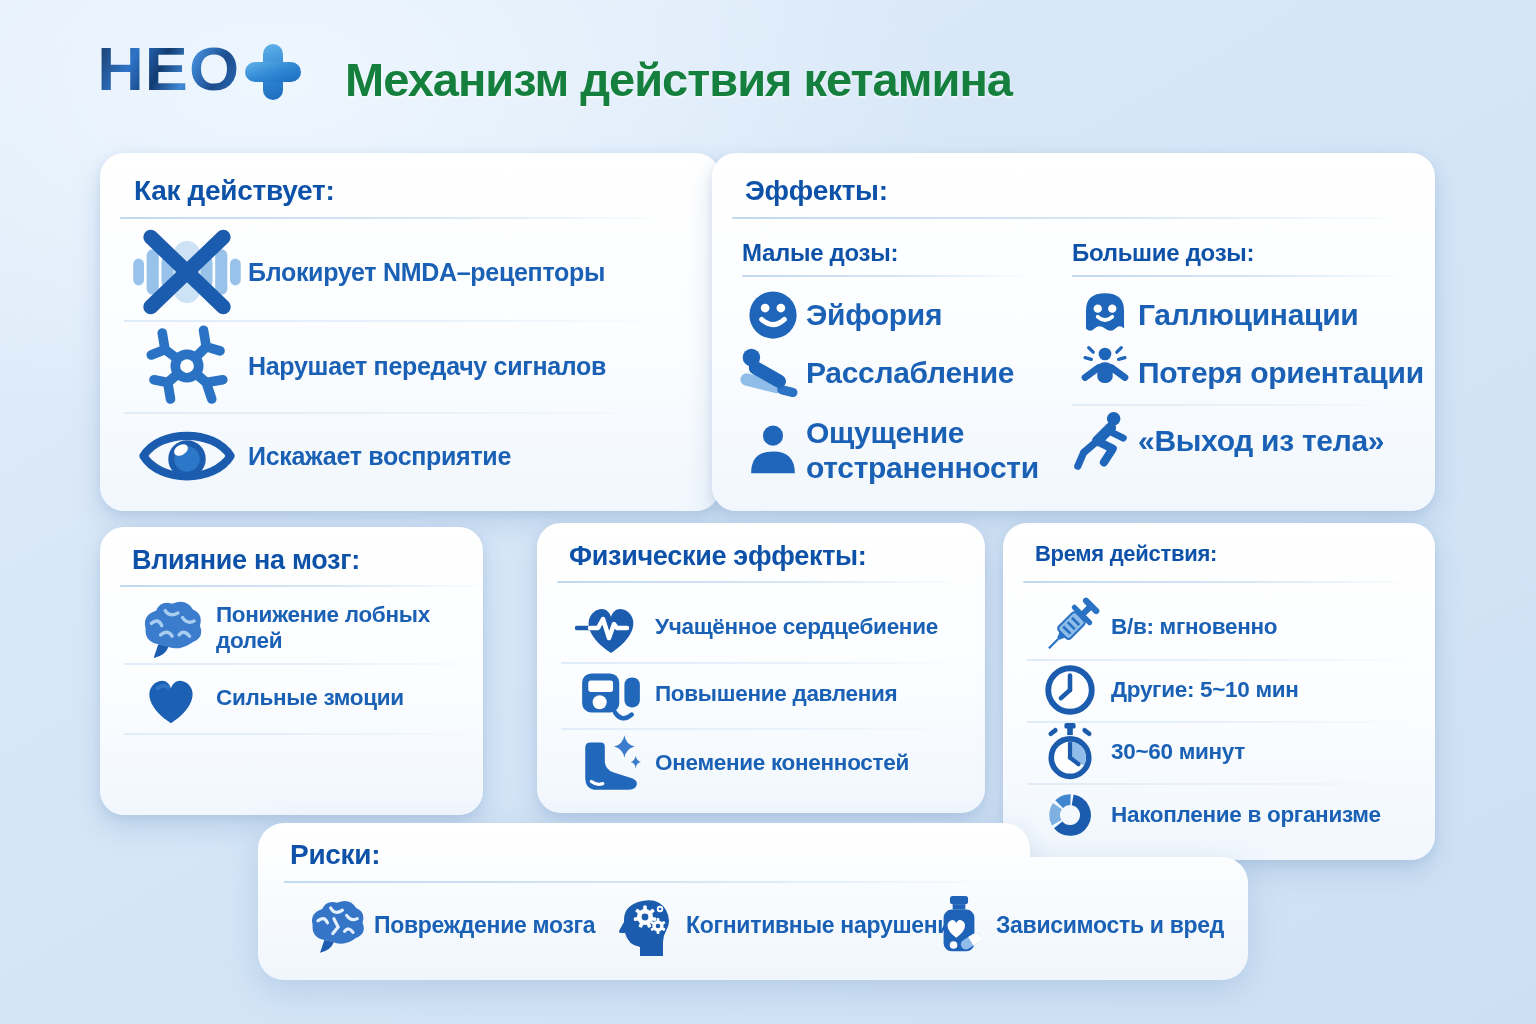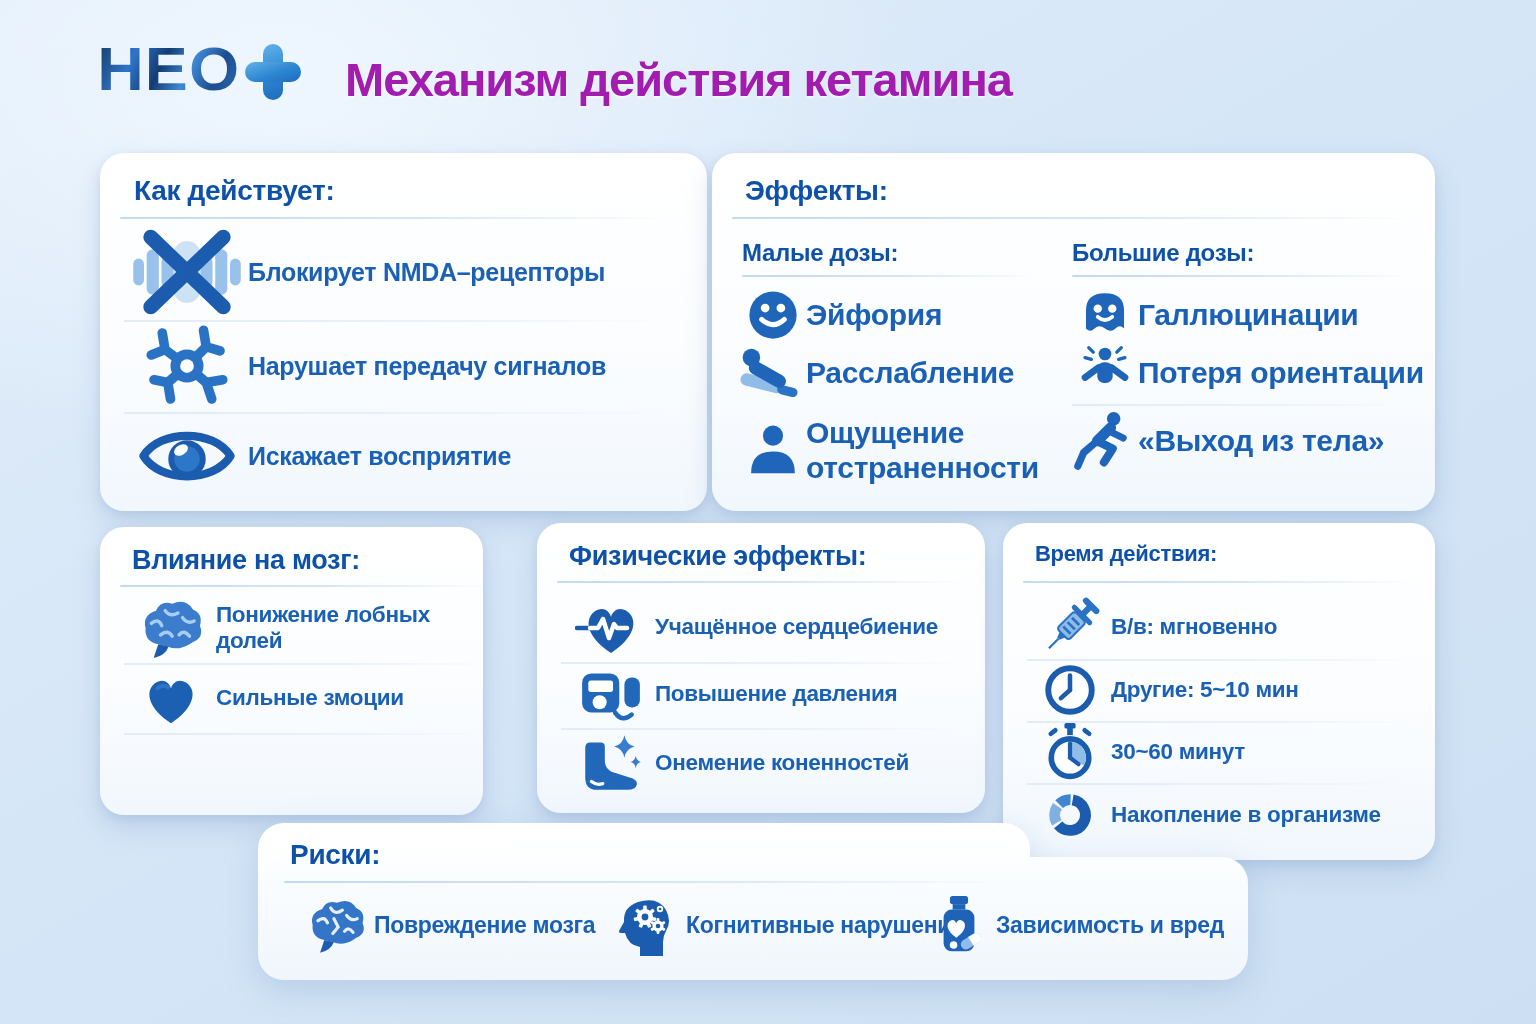--- a/index.html
+++ b/index.html
@@ -18,21 +18,21 @@
     background:linear-gradient(115deg,#16375f 0%,#2f74c9 26%,#123c72 45%,#4189d6 62%,#1c4d8e 80%,#2e6fbe 100%);
     -webkit-background-clip:text;background-clip:text;color:transparent;
     transform:scaleX(1.04);
   }
   .logo-plus{position:relative;width:56px;height:56px;margin-left:8px;margin-top:6px;display:inline-block;}
   .logo-plus .pv,.logo-plus .ph{position:absolute;background:linear-gradient(160deg,#62b2ea 0%,#2e86d2 55%,#1d6cbc 100%);border-radius:11px;}
   .logo-plus .pv{left:18px;top:0;width:20px;height:56px;}
   .logo-plus .ph{left:0;top:18px;width:56px;height:20px;}
   .title{
     position:absolute;left:345px;top:52px;margin:0;
-    font-size:47px;font-weight:bold;letter-spacing:-1px;color:#a21caf;
+    font-size:47px;font-weight:bold;letter-spacing:-1px;color:#15803d;
     text-shadow:0 2px 2px rgba(255,255,255,.65);
   }
   
   .card{
     position:absolute;border-radius:24px;
     background:linear-gradient(180deg,#ffffff 0%,#fbfdff 55%,#f1f7fd 100%);
     box-shadow:0 12px 26px rgba(122,156,199,.30),0 3px 8px rgba(122,156,199,.18);
   }
   .card-title{position:absolute;margin:0;font-size:28px;font-weight:bold;color:#0d52a8;letter-spacing:-.3px;}
   .sub-title{position:absolute;margin:0;font-size:24px;font-weight:bold;color:#0d52a8;letter-spacing:-.3px;}
@@ -57,21 +57,21 @@
 
   <div class="logo">
     <span class="logo-text">НЕО</span>
     <span class="logo-plus">
         <i class="pv"></i>
         <i class="ph"></i>
       </span>
   </div>
   <h1 class="title">Механизм действия кетамина</h1>
 
-  <section class="card" style="left:100px;top:153px;width:607px;height:358px;">
+  <section class="card" style="left:100px;top:153px;width:607px;height:358px;padding-left:13px;">
     <h2 class="card-title" style="left:34px;top:22px;">Как действует:</h2>
     <div class="hdr-div" style="left:20px;top:64px;width:552px;"></div>
 
     <div class="item" style="left:26px;top:119px;">
       <span class="icon" style="width:122px;">
         <svg width="108" height="86" viewBox="0 0 80 64">
           <g fill="#8fbce8" opacity="0.9">
             <rect x="0" y="22" width="8" height="20" rx="4"></rect>
               <rect x="10" y="15" width="9" height="34" rx="4.5"></rect>
               <rect x="21" y="20" width="9" height="24" rx="4.5"></rect>

